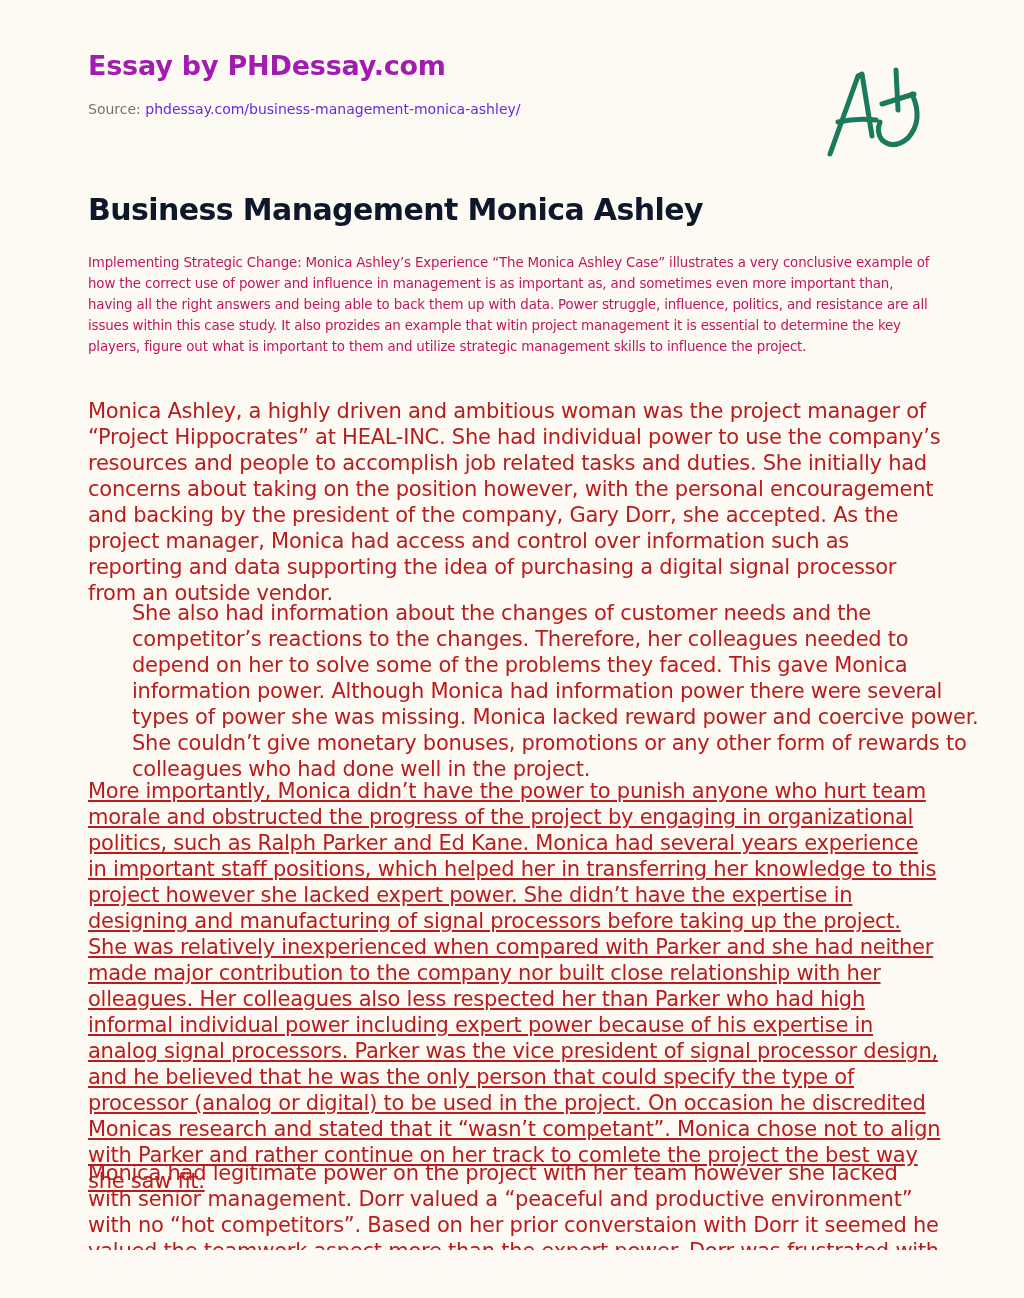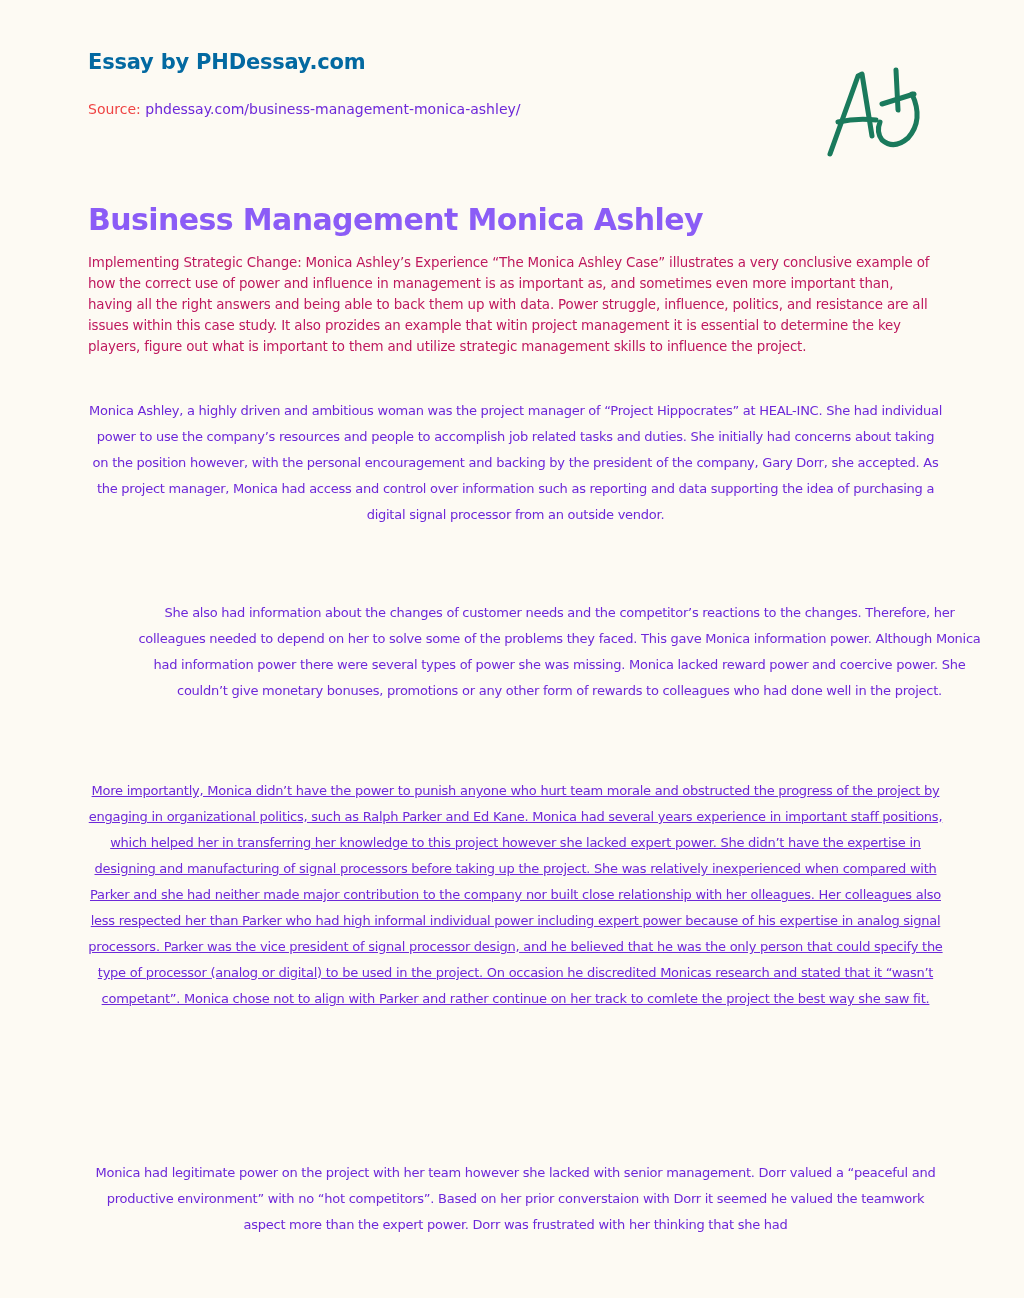--- a/index.html
+++ b/index.html
@@ -18,74 +18,73 @@
     .page {
       position: absolute;
       left: 88px;
       top: 0;
       width: 850px;
     }
     .brand {
       position: absolute;
       top: 50px;
       left: 0;
-      font-size: 21px;
+      font-size: 27px;
       font-weight: bold;
-      color: #0369a1;
+      color: #a21caf;
       letter-spacing: -0.2px;
       white-space: nowrap;
     }
     .source {
       position: absolute;
       top: 101px;
       left: 0;
       font-size: 14px;
       white-space: nowrap;
     }
-    .source-label { color: #ef4444; }
+    .source-label { color: #737373; }
     .source-link { color: #6d28d9; text-decoration: none; }
     .logo {
       position: absolute;
       left: 820px;
       top: 64px;
       width: 110px;
       height: 100px;
     }
     .title {
       position: absolute;
-      top: 202px;
+      top: 192px;
       left: 0;
       margin: 0;
       font-size: 30px;
       font-weight: bold;
-      color: #8b5cf6;
+      color: #0f172a;
       letter-spacing: -0.6px;
       white-space: nowrap;
     }
     .intro {
       position: absolute;
       top: 252px;
       left: 0;
       width: 850px;
       margin: 0;
       font-size: 13.4px;
       line-height: 21px;
       color: #be185d;
       letter-spacing: -0.15px;
     }
     .body-text {
       position: absolute;
       left: 0;
       width: 855px;
       margin: 0;
-      font-size: 13px;
+      font-size: 21px;
       line-height: 26px;
-      color: #6d28d9;
+      color: #b91c1c;
       letter-spacing: -0.25px;
-      text-align: center;
     }
     .p1 { top: 398px; }
     .p2 { top: 600px; margin-left: 44px; }
     .p3 { top: 778px; text-decoration: underline; }
     .p4 { top: 1160px; }
     .fade-clip {
       position: absolute;
       left: 0;
       top: 1250px;
       width: 1024px;

